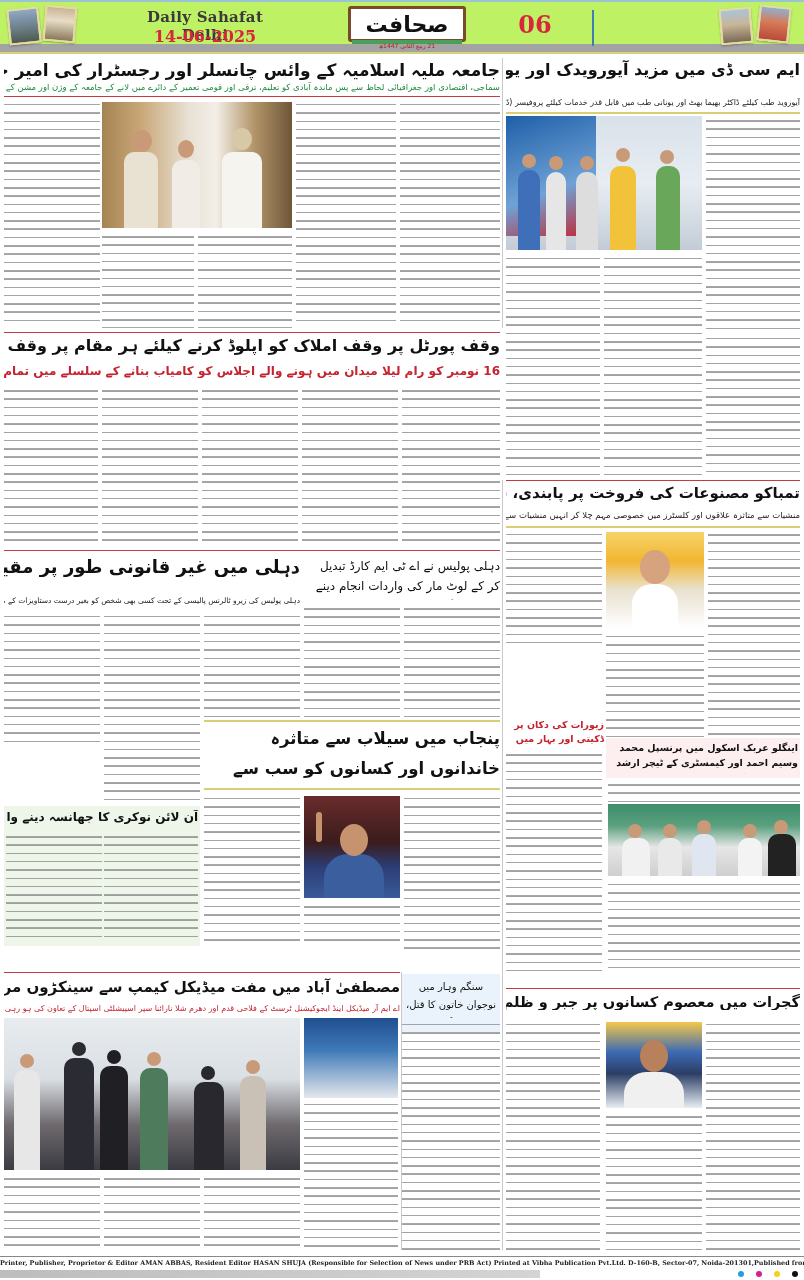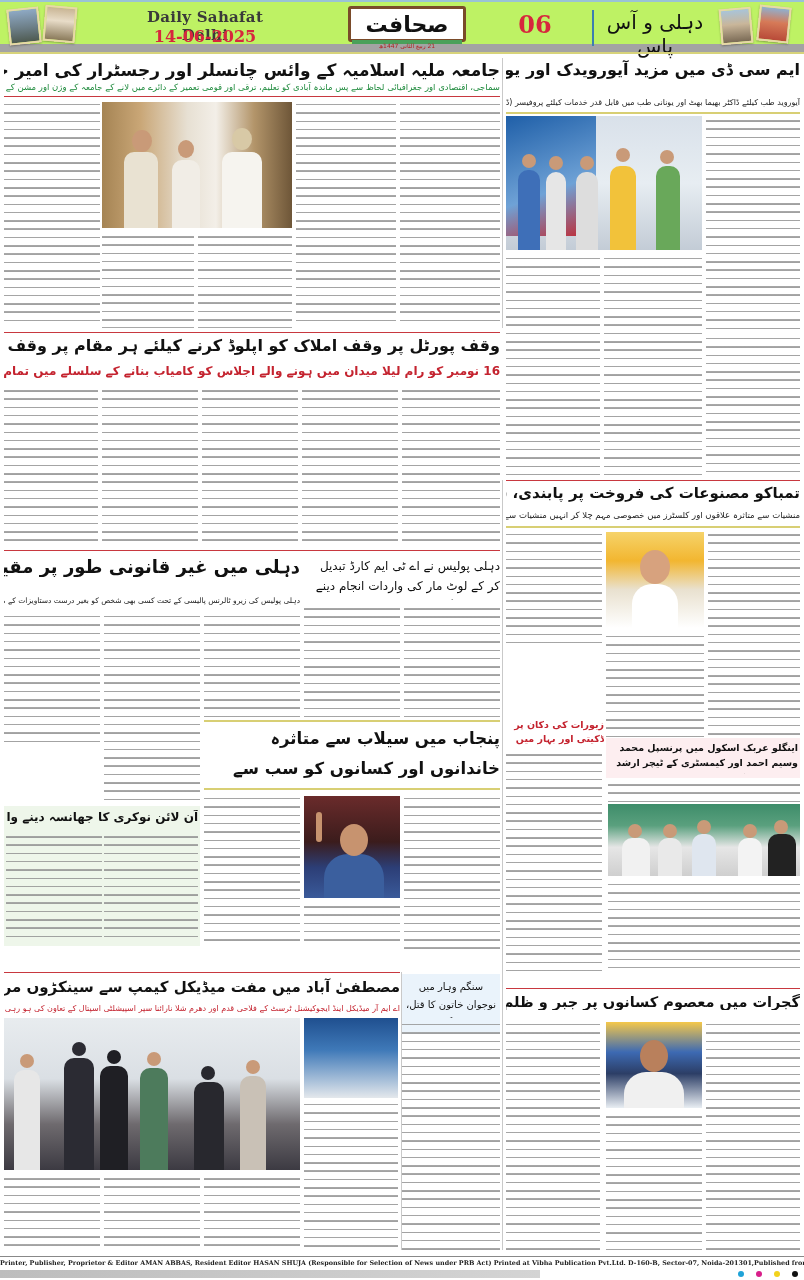--- a/index.html
+++ b/index.html
@@ -69,21 +69,20 @@
 <div class="abs masthead">
   <div class="mh-photo ph1"></div>
   <div class="mh-photo ph2"></div>
   <div class="mh-en-title">Daily Sahafat Delhi</div>
   <div class="mh-date">14-06-2025</div>
   <div class="mh-logo-board">صحافت</div>
   <div class="mh-logo-post"></div>
   <div class="mh-hijri">21 ربیع الثانی 1447ھ</div>
   <div class="mh-page-no">06</div>
   <div class="mh-divider"></div>
-  <div class="mh-section">دہلی و آس پاس</div>
   <div class="mh-photo ph3"></div>
   <div class="mh-photo ph4"></div>
 </div>
 <div class="abs mh-rule"></div>
 
 <div class="hl" style="left:4px; top:60px; width:496px; font-size:17px;">جامعہ ملیہ اسلامیہ کے وائس چانسلر اور رجسٹرار کی امیر جامعہ سیدنا مفضل سیف الدین سے ملاقات</div>
 <div class="sub green" style="left:4px; top:82px; width:496px; font-size:8.5px;">سماجی، اقتصادی اور جغرافیائی لحاظ سے پس ماندہ آبادی کو تعلیم، ترقی اور قومی تعمیر کے دائرے میں لانے کے جامعہ کے وژن اور مشن کے تئیں عہد کا اعادہ</div>
 <div class="hrule" style="left:4px; top:96px; width:496px;"></div>
 <div class="col" style="left:4px; top:100px; width:96px; height:228px;"></div>
 <div class="photo p-vc" style="left:102px; top:102px; width:190px; height:126px;">

